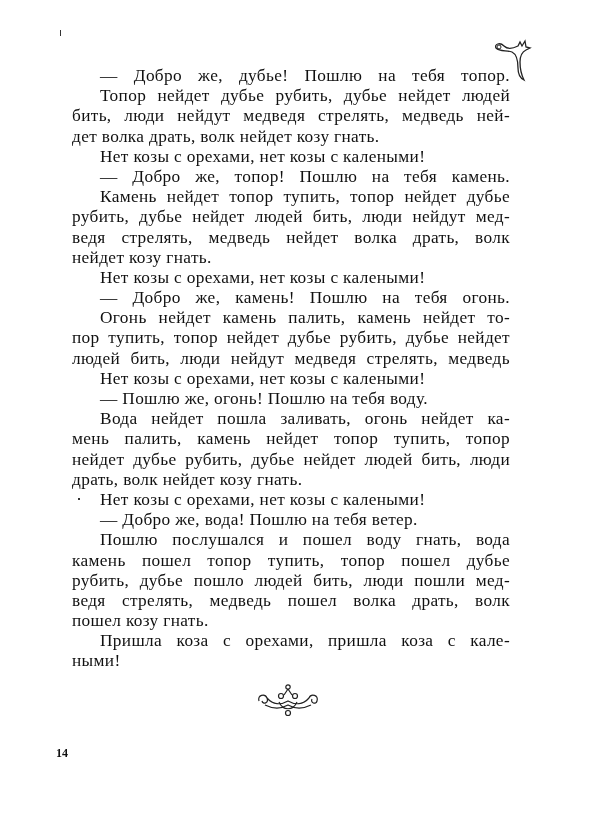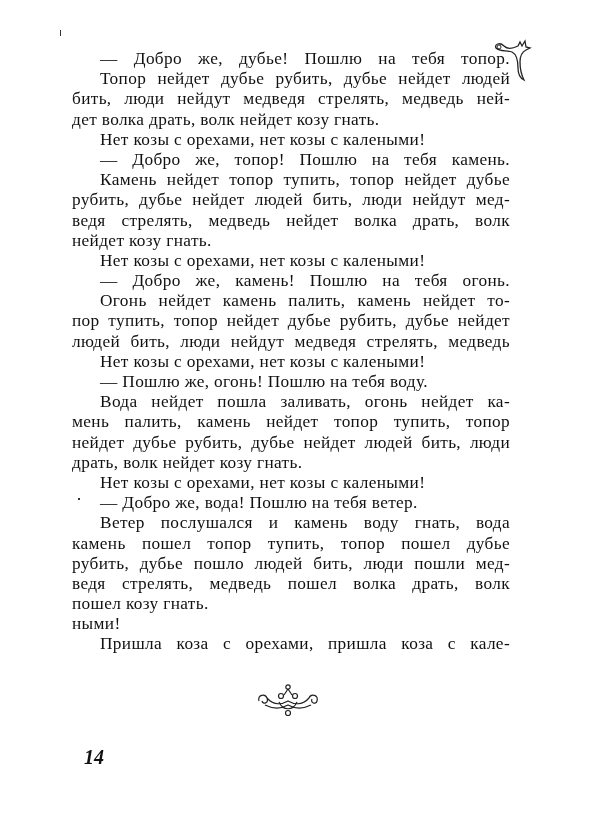--- a/index.html
+++ b/index.html
@@ -1,32 +1,32 @@
 <!DOCTYPE html>
 <html><head>
   <meta charset="utf-8">
   <style>
     html, body { margin: 0; padding: 0; }
     body {
       width: 600px; height: 830px; background: #ffffff; position: relative; overflow: hidden;
       font-family: "Liberation Serif", "DejaVu Serif", serif; color: #111;
     }
     .tick { position: absolute; left: 60px; top: 30px; width: 1px; height: 6px; background: #333; }
-    .text-block { position: absolute; left: 72px; top: 49px; width: 438px; }
+    .text-block { position: absolute; left: 72px; top: 66px; width: 438px; }
     .line {
       font-size: 17.3px; line-height: 20.2px; height: 20.2px;
       white-space: nowrap; text-align: justify; text-align-last: justify;
       letter-spacing: 0.35px;
     }
     .line.indent { padding-left: 28px; }
     .line.last { text-align-last: left; }
     .stray-dot { position: absolute; left: 78px; top: 498px; width: 2px; height: 2px; background: #333; }
     .corner-ornament { position: absolute; left: 492px; top: 38px; width: 44px; height: 46px; }
     .ornament { position: absolute; left: 255px; top: 683px; width: 66px; height: 36px; }
-    .page-number { position: absolute; left: 84px; top: 746px; font-size: 20px; font-weight: bold; font-style: italic; }
+    .page-number { position: absolute; left: 56px; top: 746px; font-size: 12px; font-weight: bold; }
   </style>
 </head>
 <body>
 
 <div class="tick"></div>
 
 <svg class="corner-ornament" viewBox="0 0 44 46">
   <path d="M4 10 C2 6 8 4 12 8 C16 12 22 10 26 8 L28 4 L30 8 L33 3 L34 9 L38 10 L34 12 C30 14 28 18 28 24 C28 32 30 38 32 42 C28 40 26 36 26 30 C26 22 24 16 20 14 C14 12 8 14 4 10 Z" fill="none" stroke="#222" stroke-width="1.3"></path>
   <circle cx="7" cy="9" r="2" fill="none" stroke="#222" stroke-width="1"></circle>
 </svg>
@@ -48,27 +48,27 @@
     <div class="line">пор тупить, топор нейдет дубье рубить, дубье нейдет</div>
     <div class="line">людей бить, люди нейдут медведя стрелять, медведь</div>
     <div class="line indent last">Нет козы с орехами, нет козы с калеными!</div>
     <div class="line indent last">— Пошлю же, огонь! Пошлю на тебя воду.</div>
     <div class="line indent">Вода нейдет пошла заливать, огонь нейдет ка-</div>
     <div class="line">мень палить, камень нейдет топор тупить, топор</div>
     <div class="line">нейдет дубье рубить, дубье нейдет людей бить, люди</div>
     <div class="line last">драть, волк нейдет козу гнать.</div>
     <div class="line indent last">Нет козы с орехами, нет козы с калеными!</div>
     <div class="line indent last">— Добро же, вода! Пошлю на тебя ветер.</div>
-    <div class="line indent">Ветер послушался и камень воду гнать, вода</div>
+    <div class="line indent">Пошлю послушался и пошел воду гнать, вода</div>
     <div class="line">камень пошел топор тупить, топор пошел дубье</div>
     <div class="line">рубить, дубье пошло людей бить, люди пошли мед-</div>
     <div class="line">ведя стрелять, медведь пошел волка драть, волк</div>
     <div class="line last">пошел козу гнать.</div>
+    <div class="line indent">Пришла коза с орехами, пришла коза с кале-</div>
     <div class="line last">ными!</div>
-    <div class="line indent">Пришла коза с орехами, пришла коза с кале-</div>
   </div>
 
 <div class="stray-dot"></div>
 
 <svg class="ornament" viewBox="0 0 66 36">
   <g fill="none" stroke="#222" stroke-width="1.2">
     <circle cx="33" cy="4" r="2.2"></circle>
     <path d="M33 6 L29 12 M33 6 L37 12"></path>
     <circle cx="26" cy="13" r="2.5"></circle>
     <circle cx="40" cy="13" r="2.5"></circle>

